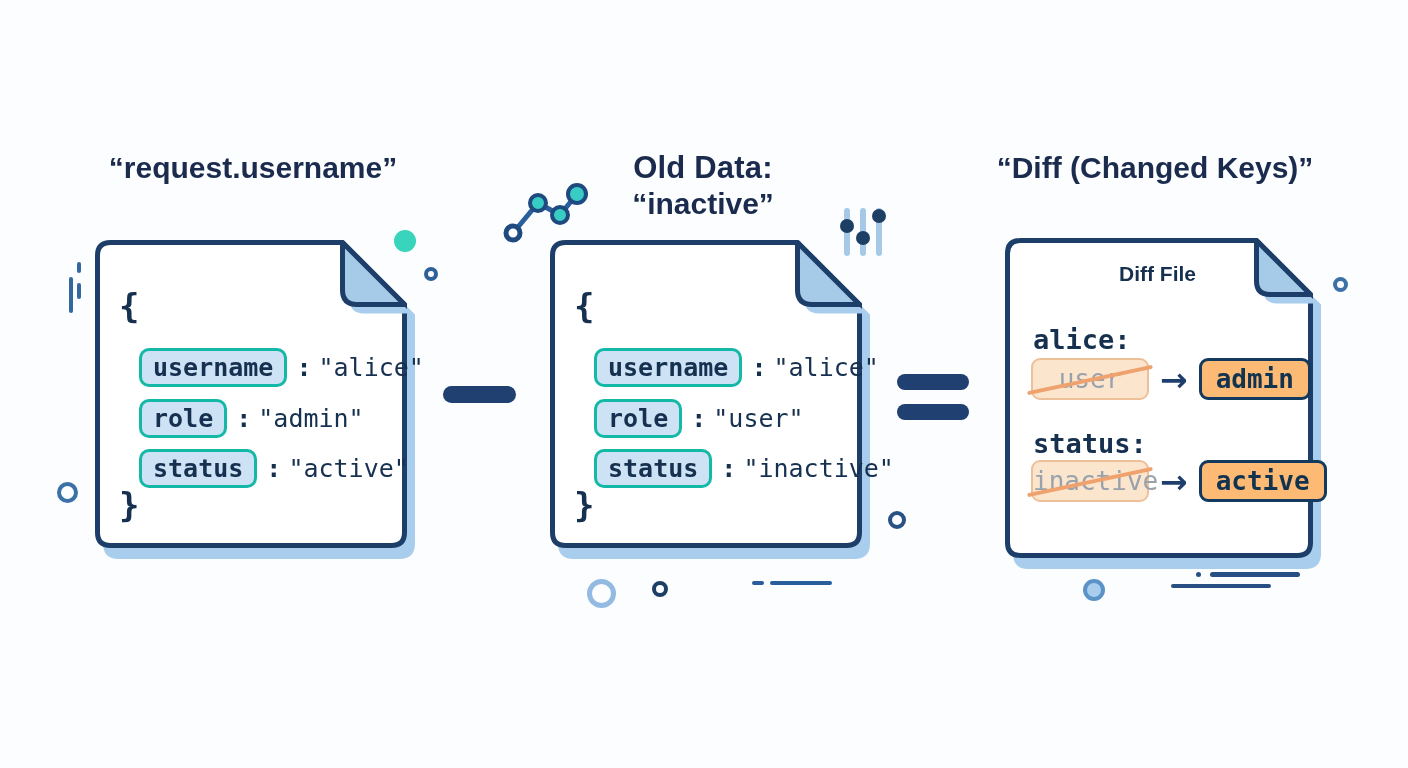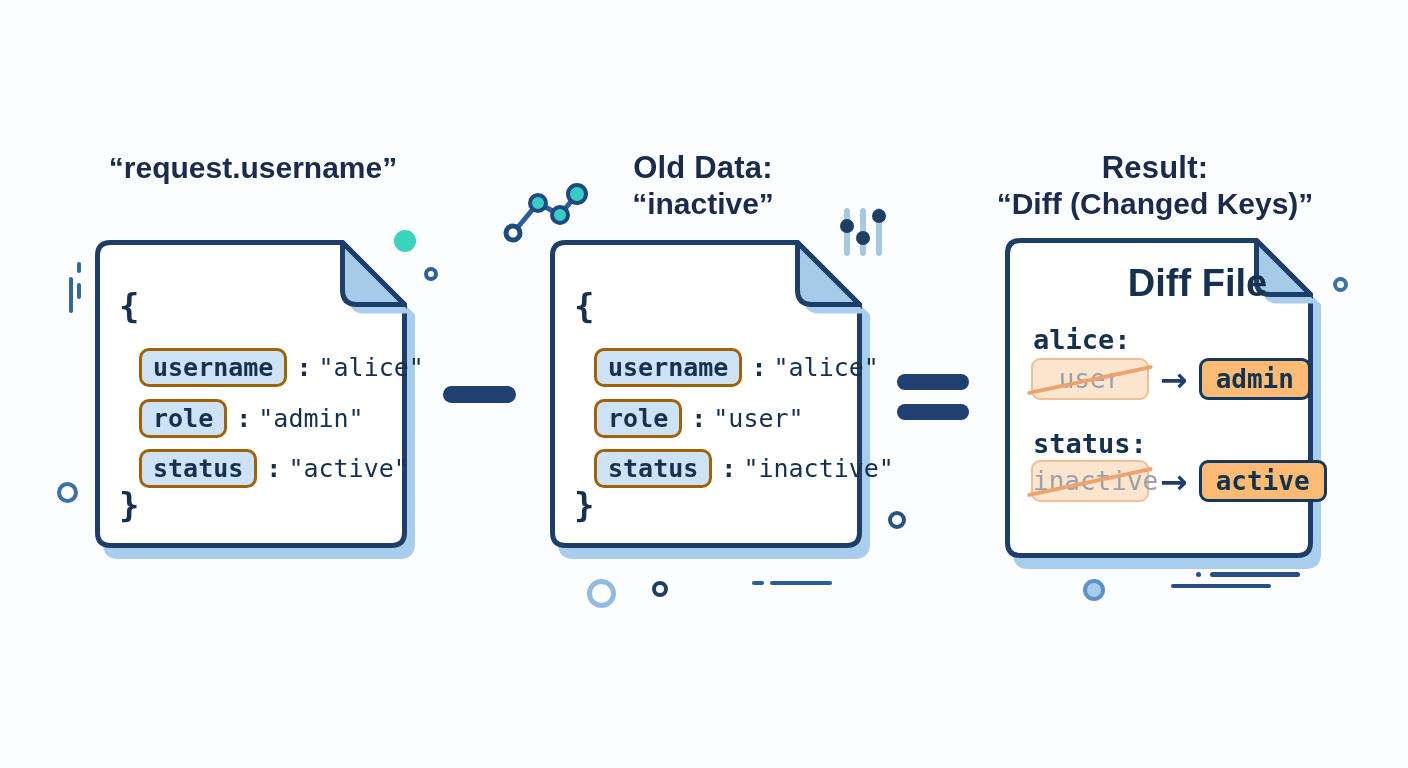--- a/index.html
+++ b/index.html
@@ -22,29 +22,29 @@
   .code-brace {
     position:absolute; left:24px; font-family:"DejaVu Sans Mono", monospace;
     font-weight:bold; font-size:34px; color:#16304f;
   }
   .code-row {
     position:absolute; left:44px; display:flex; align-items:center;
     font-family:"DejaVu Sans Mono", monospace; color:#16304f;
   }
   .key-chip {
     display:inline-block; padding:2px 11px;
-    background:#cde2f4; border:3px solid #a16207; border-radius:10px;
+    background:#cde2f4; border:3px solid #14b8a6; border-radius:10px;
     font-size:25px; font-weight:bold; color:#16304f; white-space:nowrap;
   }
   .sep { margin:0 7px 0 9px; font-size:25px; font-weight:bold; }
   .val { font-size:25px; white-space:nowrap; }
   
   .diff-title {
     position:absolute; top:24px; left:0; width:305px; text-align:center;
-    font-size:38px; font-weight:bold; color:#16304f;margin-left:40px;
+    font-size:21px; font-weight:bold; color:#16304f;
   }
   .diff-label {
     position:absolute; left:28px; font-family:"DejaVu Sans Mono", monospace;
     font-weight:bold; font-size:27px; color:#16304f;
   }
   .diff-row {
     position:absolute; left:26px; display:flex; align-items:center; gap:11px;
   }
   .old-chip {
     position:relative; width:118px; text-align:center; padding:4px 0;
@@ -78,21 +78,20 @@
 <div class="canvas">
 
   <div class="col-title" style="left:53px;">
     <div class="t2">“request.username”</div>
   </div>
   <div class="col-title" style="left:503px;">
     <div class="t1">Old Data:</div>
     <div class="t2">“inactive”</div>
   </div>
   <div class="col-title" style="left:955px;">
-    <div class="t1">Result:</div>
     <div class="t2">“Diff (Changed Keys)”</div>
   </div>
 
   <div class="doc" style="left:95px; top:240px; width:325px; height:322px;">
     <svg width="325" height="322" viewBox="0 0 325 322">
       <path d="M15.5 2.5 H247.5 L309.5 64.5 V292.5 Q309.5 305.5 296.5 305.5 H15.5 Q2.5 305.5 2.5 292.5 V15.5 Q2.5 2.5 15.5 2.5 Z" transform="translate(8,11)" fill="#a9cdec" stroke="#a9cdec" stroke-width="5"></path>
       <path d="M15.5 2.5 H247.5 L309.5 64.5 V292.5 Q309.5 305.5 296.5 305.5 H15.5 Q2.5 305.5 2.5 292.5 V15.5 Q2.5 2.5 15.5 2.5 Z" fill="#ffffff" stroke="#1d3e68" stroke-width="5" stroke-linejoin="round"></path>
       <path d="M247.5 2.5 L309.5 64.5 H262 Q247.5 64.5 247.5 50 Z" transform="translate(7,9)" fill="#a9cdec"></path>
       <path d="M247.5 2.5 L309.5 64.5 H262 Q247.5 64.5 247.5 50 Z" fill="#a6cbe9" stroke="#1d3e68" stroke-width="5" stroke-linejoin="round"></path>
     </svg>

